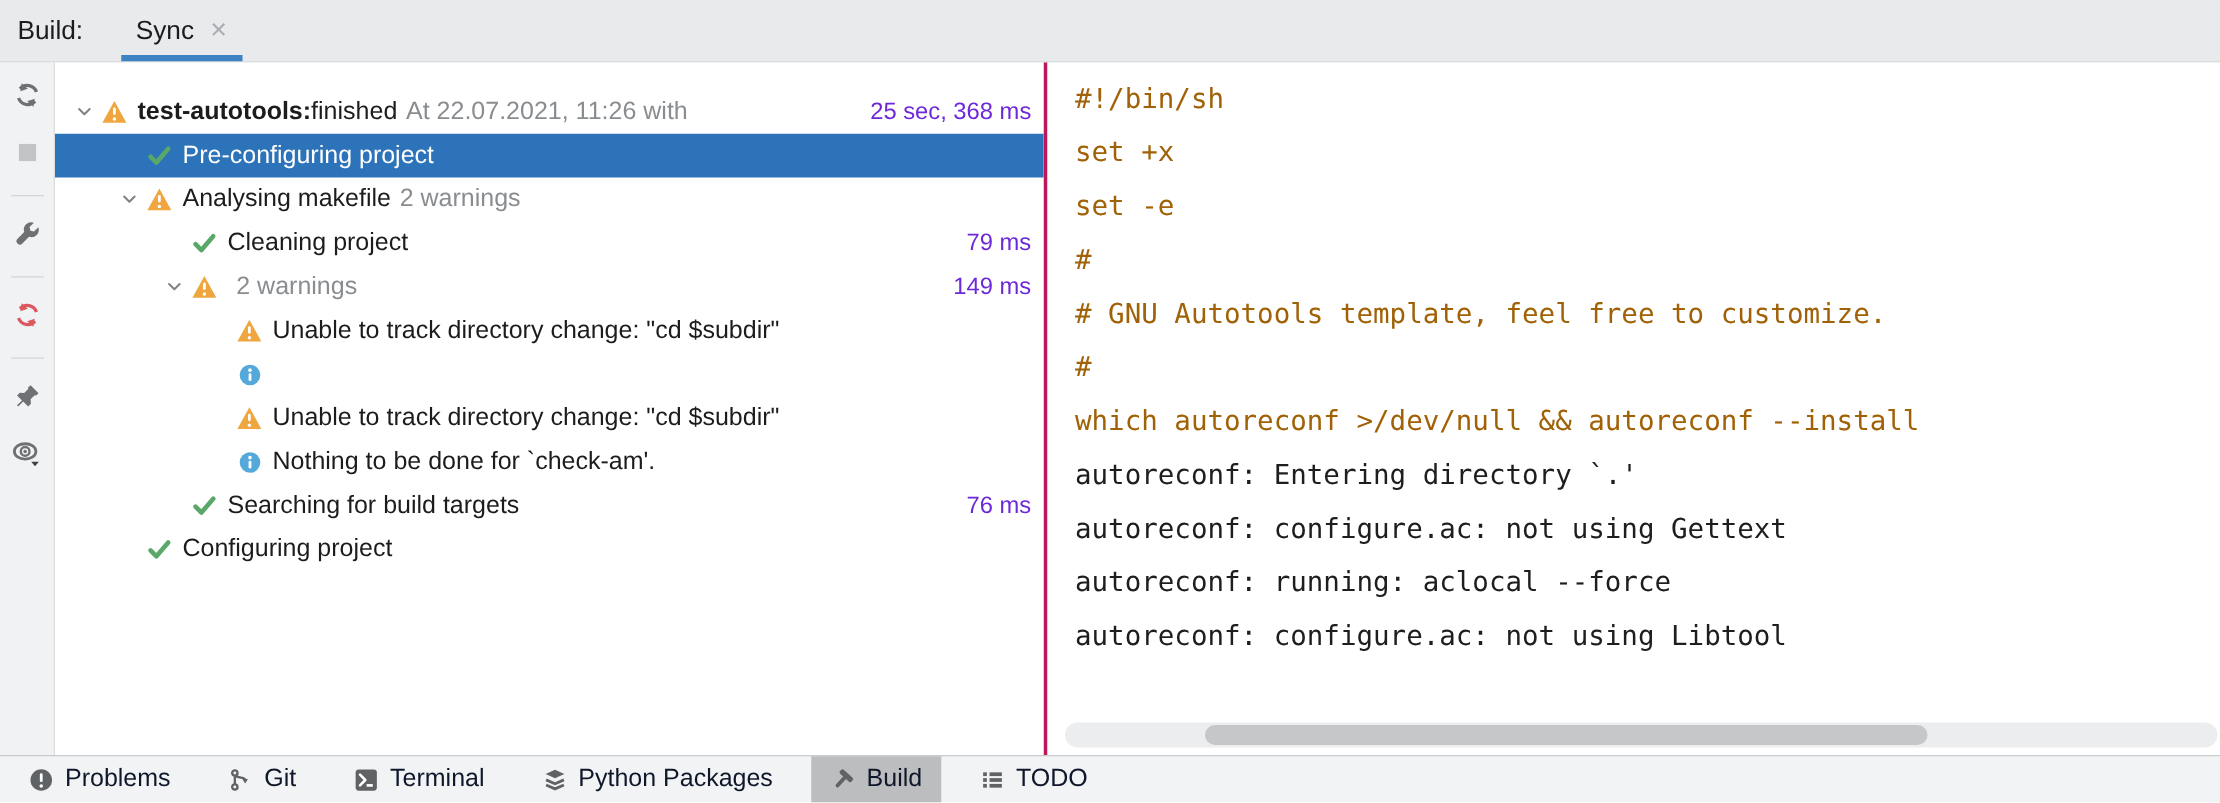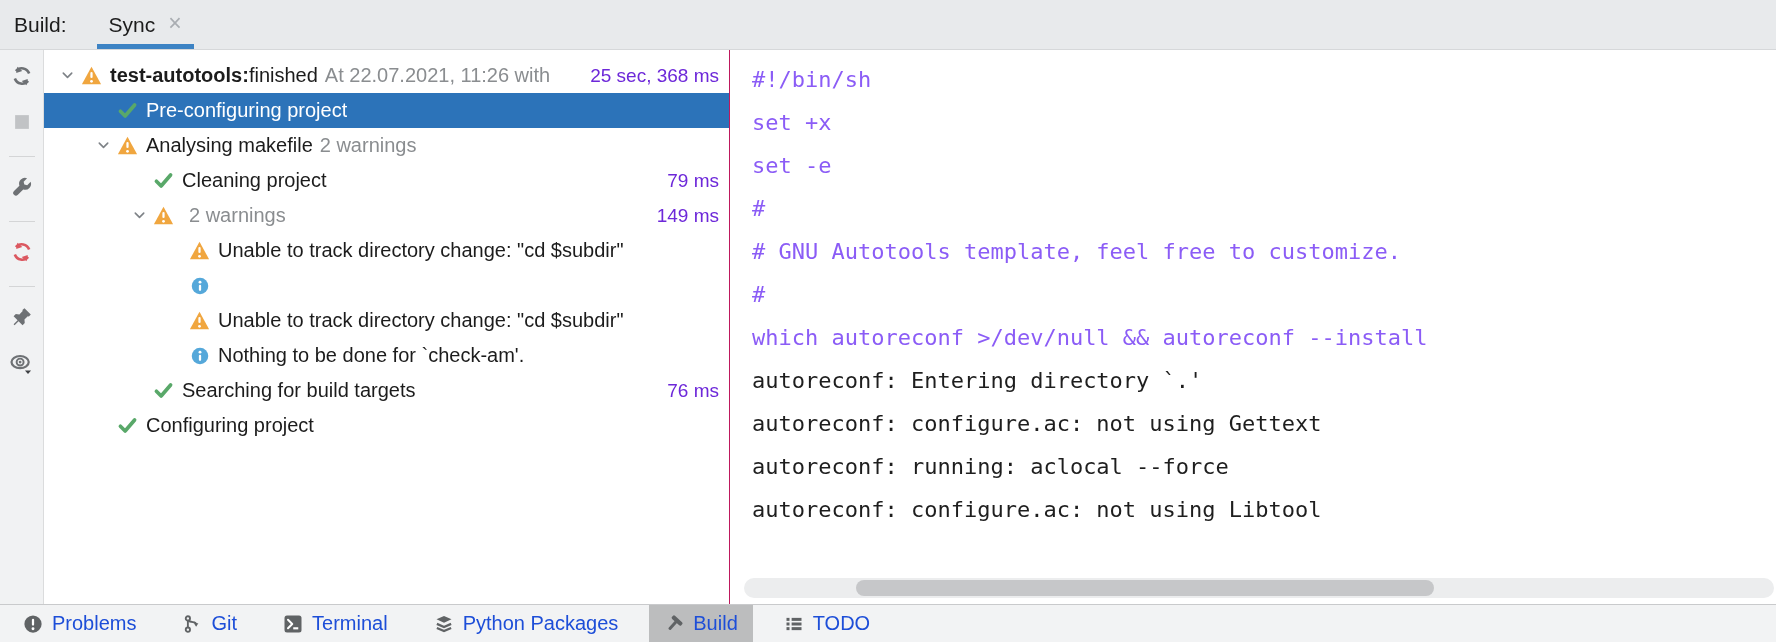--- a/index.html
+++ b/index.html
@@ -14,39 +14,39 @@
   .tab-underline { position:absolute; left:0; right:0; bottom:0; height:5px; background:#3D83C4; }
   .tab-close { color:#A9ADB2; font-size:23px; line-height:1; margin-top:-2px; }
 
   
   .main { flex:1; display:flex; min-height:0; }
 
   .rail { width:44px; flex:none; background:#F1F2F3; border-right:1px solid #DBDCDD; display:flex; flex-direction:column; align-items:center; padding-top:14px; }
   .rail-btn { width:28px; height:28px; flex:none; display:flex; align-items:center; justify-content:center; margin-bottom:18px; }
   .rail-divider { width:26px; height:1px; flex:none; background:#D4D5D6; margin-bottom:18px; }
 
-  .tree { width:686px; flex:none; background:#fff; border-right:1px solid #be185d; padding-top:8px; overflow:hidden; }
+  .tree { width:794px; flex:none; background:#fff; border-right:3px solid #be185d; padding-top:22px; overflow:hidden; }
   .tree-row { height:35px; display:flex; align-items:center; font-size:20px; color:#1C1C1C; padding-right:10px; white-space:nowrap; }
   .tree-row.selected { background:#2C73B9; color:#fff; }
   .tw-chevron { width:26px; flex:none; display:flex; justify-content:center; align-items:center; }
   .tw-icon { width:23px; flex:none; display:flex; justify-content:center; align-items:center; margin-right:7px; }
   .tw-label { overflow:hidden; display:flex; align-items:baseline; }
   .seg-bold { font-weight:700; }
   .seg-muted { color:#8A8D90; margin-left:7px; }
   .tw-duration { margin-left:auto; color:#6d28d9; font-size:19px; padding-left:12px; flex:none; }
 
   .console { flex:1; position:relative; background:#fff; padding:8px 0 0 22px; overflow:hidden; font-family:"DejaVu Sans Mono",monospace; }
   .console-line { height:43px; line-height:43px; font-size:22px; white-space:pre; }
-  .console-line.command { color:#8b5cf6; }
+  .console-line.command { color:#a16207; }
   .console-line.output { color:#1E1E1E; }
   .hscroll-track { position:absolute; left:14px; right:2px; bottom:6px; height:20px; background:#ECEDEE; border-radius:10px; }
   .hscroll-thumb { position:absolute; left:112px; width:578px; top:2px; height:16px; background:#C6C7C9; border-radius:8px; }
 
   
-  .bottombar { height:38px; flex:none; background:#F2F3F4; border-top:1px solid #C9CACC; display:flex; align-items:stretch; padding-left:8px; font-size:20px; color:#1d4ed8; }
+  .bottombar { height:38px; flex:none; background:#F2F3F4; border-top:1px solid #C9CACC; display:flex; align-items:stretch; padding-left:8px; font-size:20px; color:#0f172a; }
   .bb-item { display:flex; align-items:center; gap:9px; padding:0 15px; margin-right:16px; }
   .bb-item.selected { background:#BCBDBE;align-items:center; }
   .bb-icon { display:flex; align-items:center; }
 </style>
 </head>
 <body>
 
 <div class="app">
 
   <div class="header">

